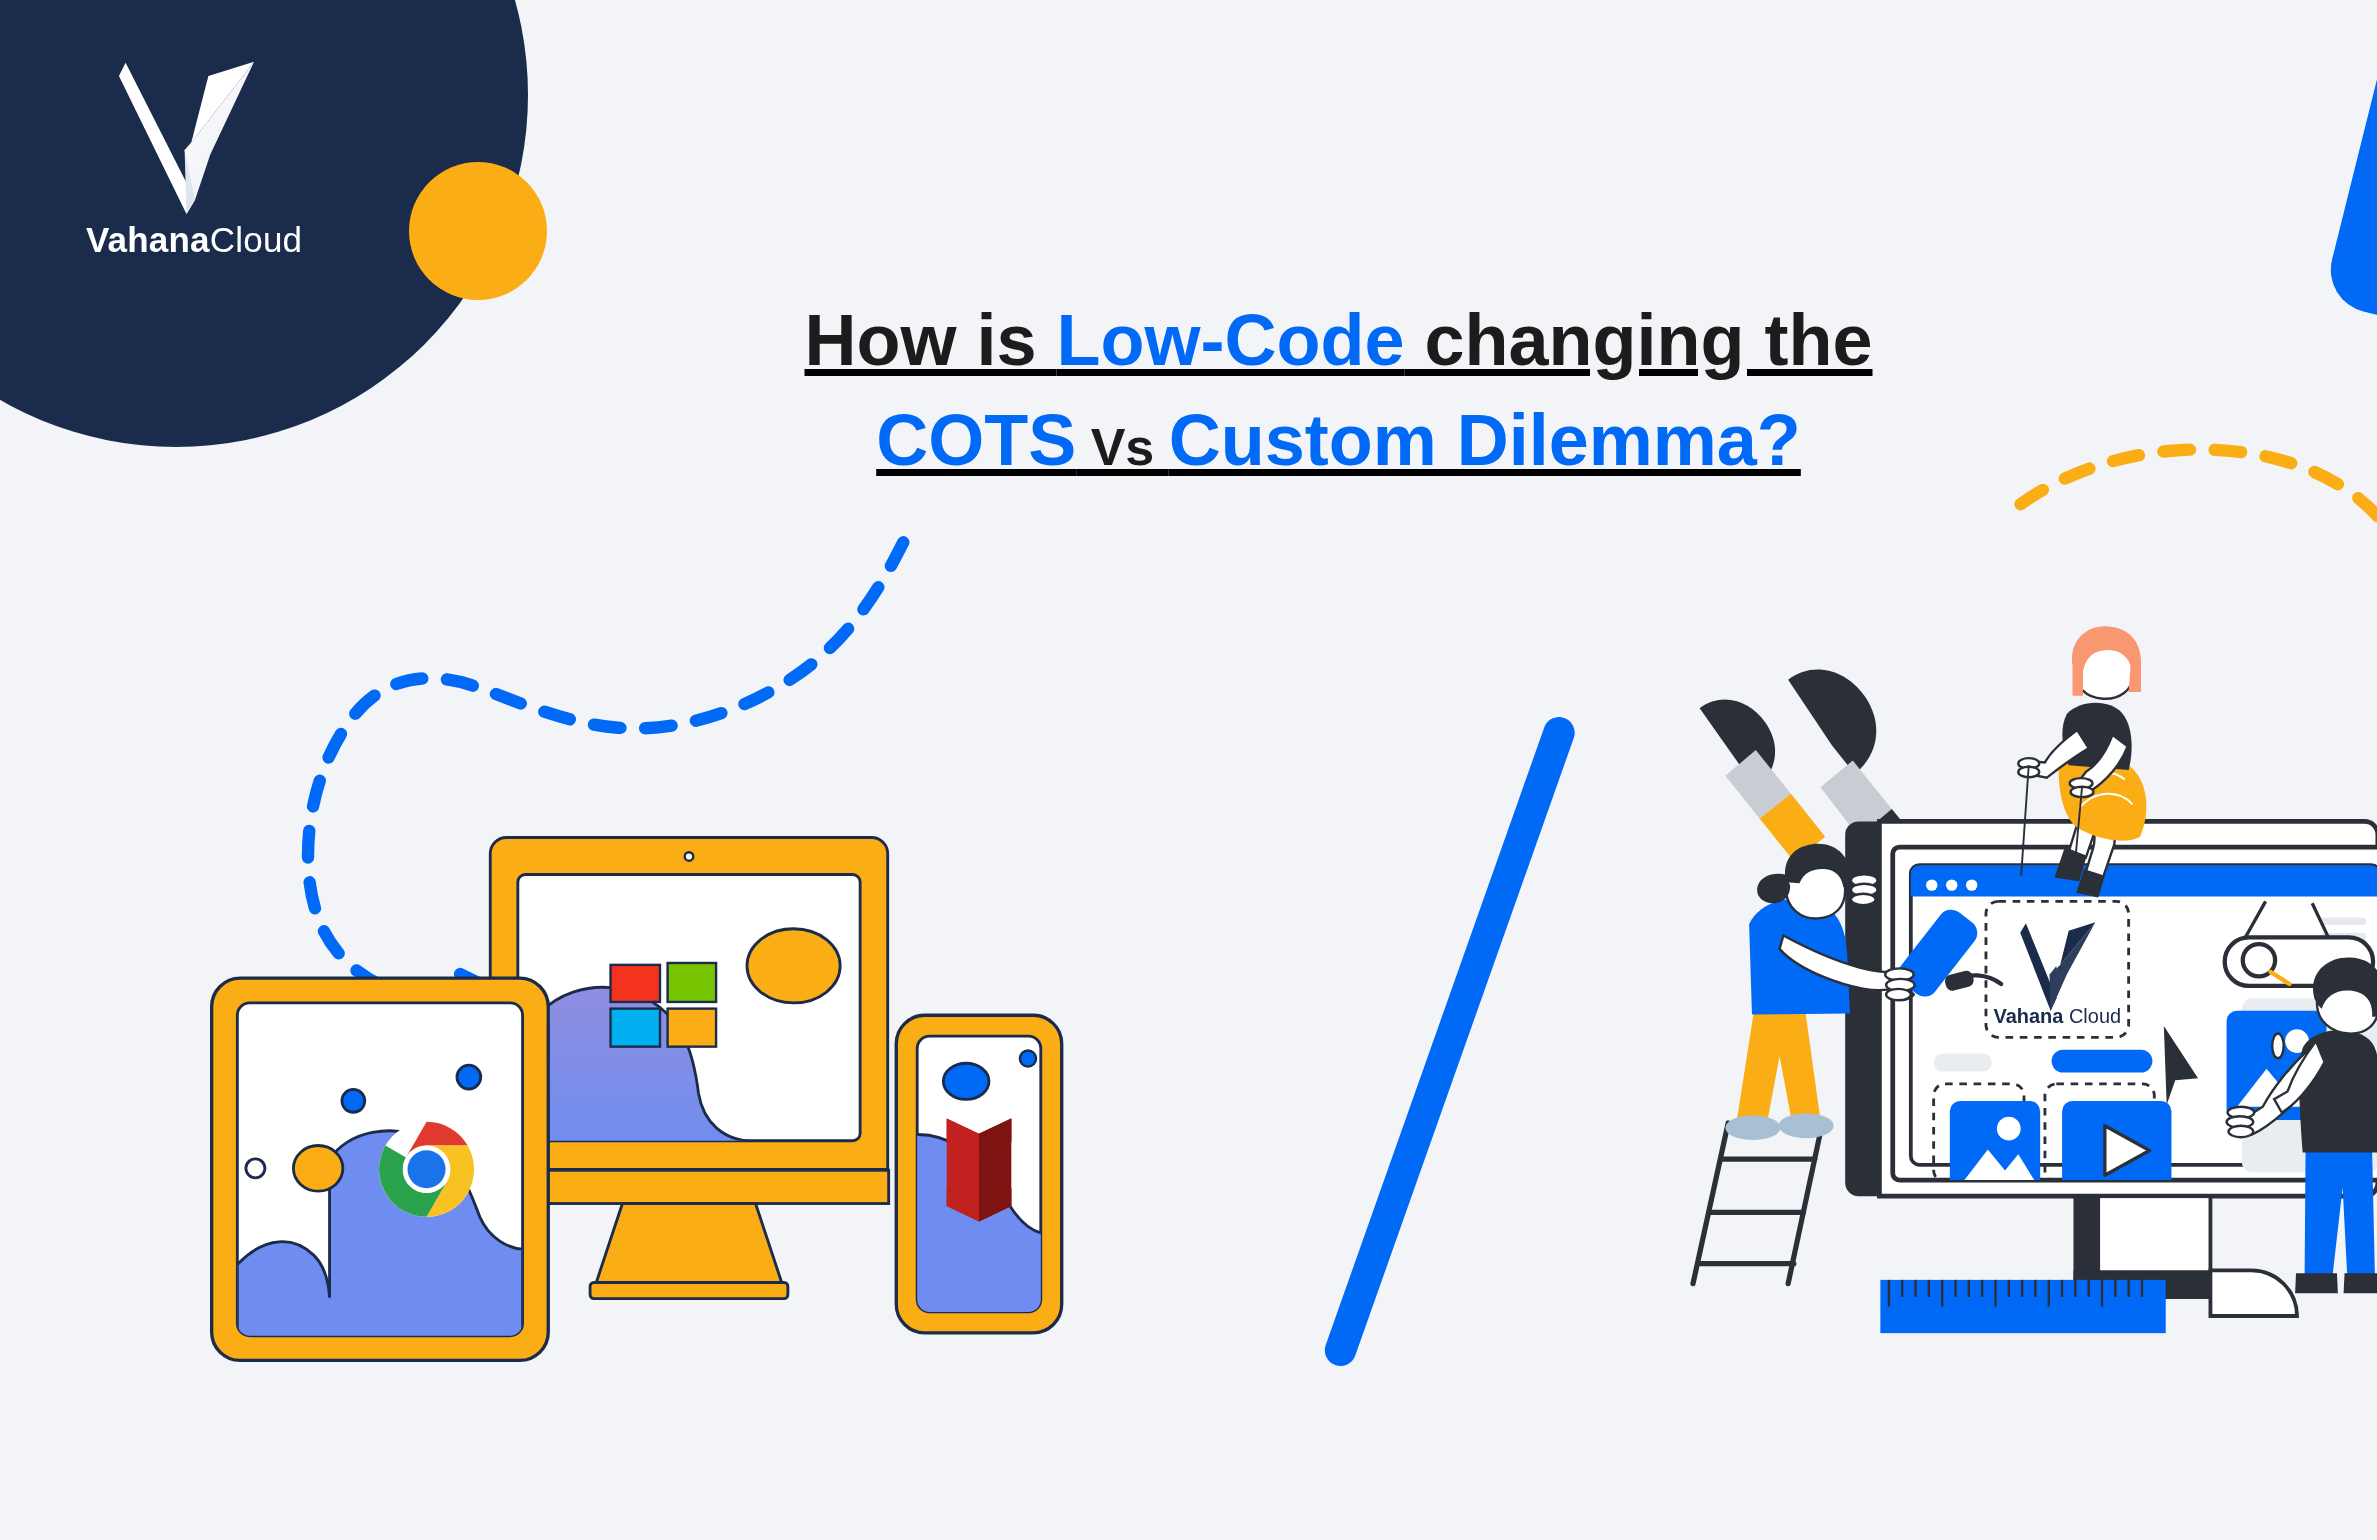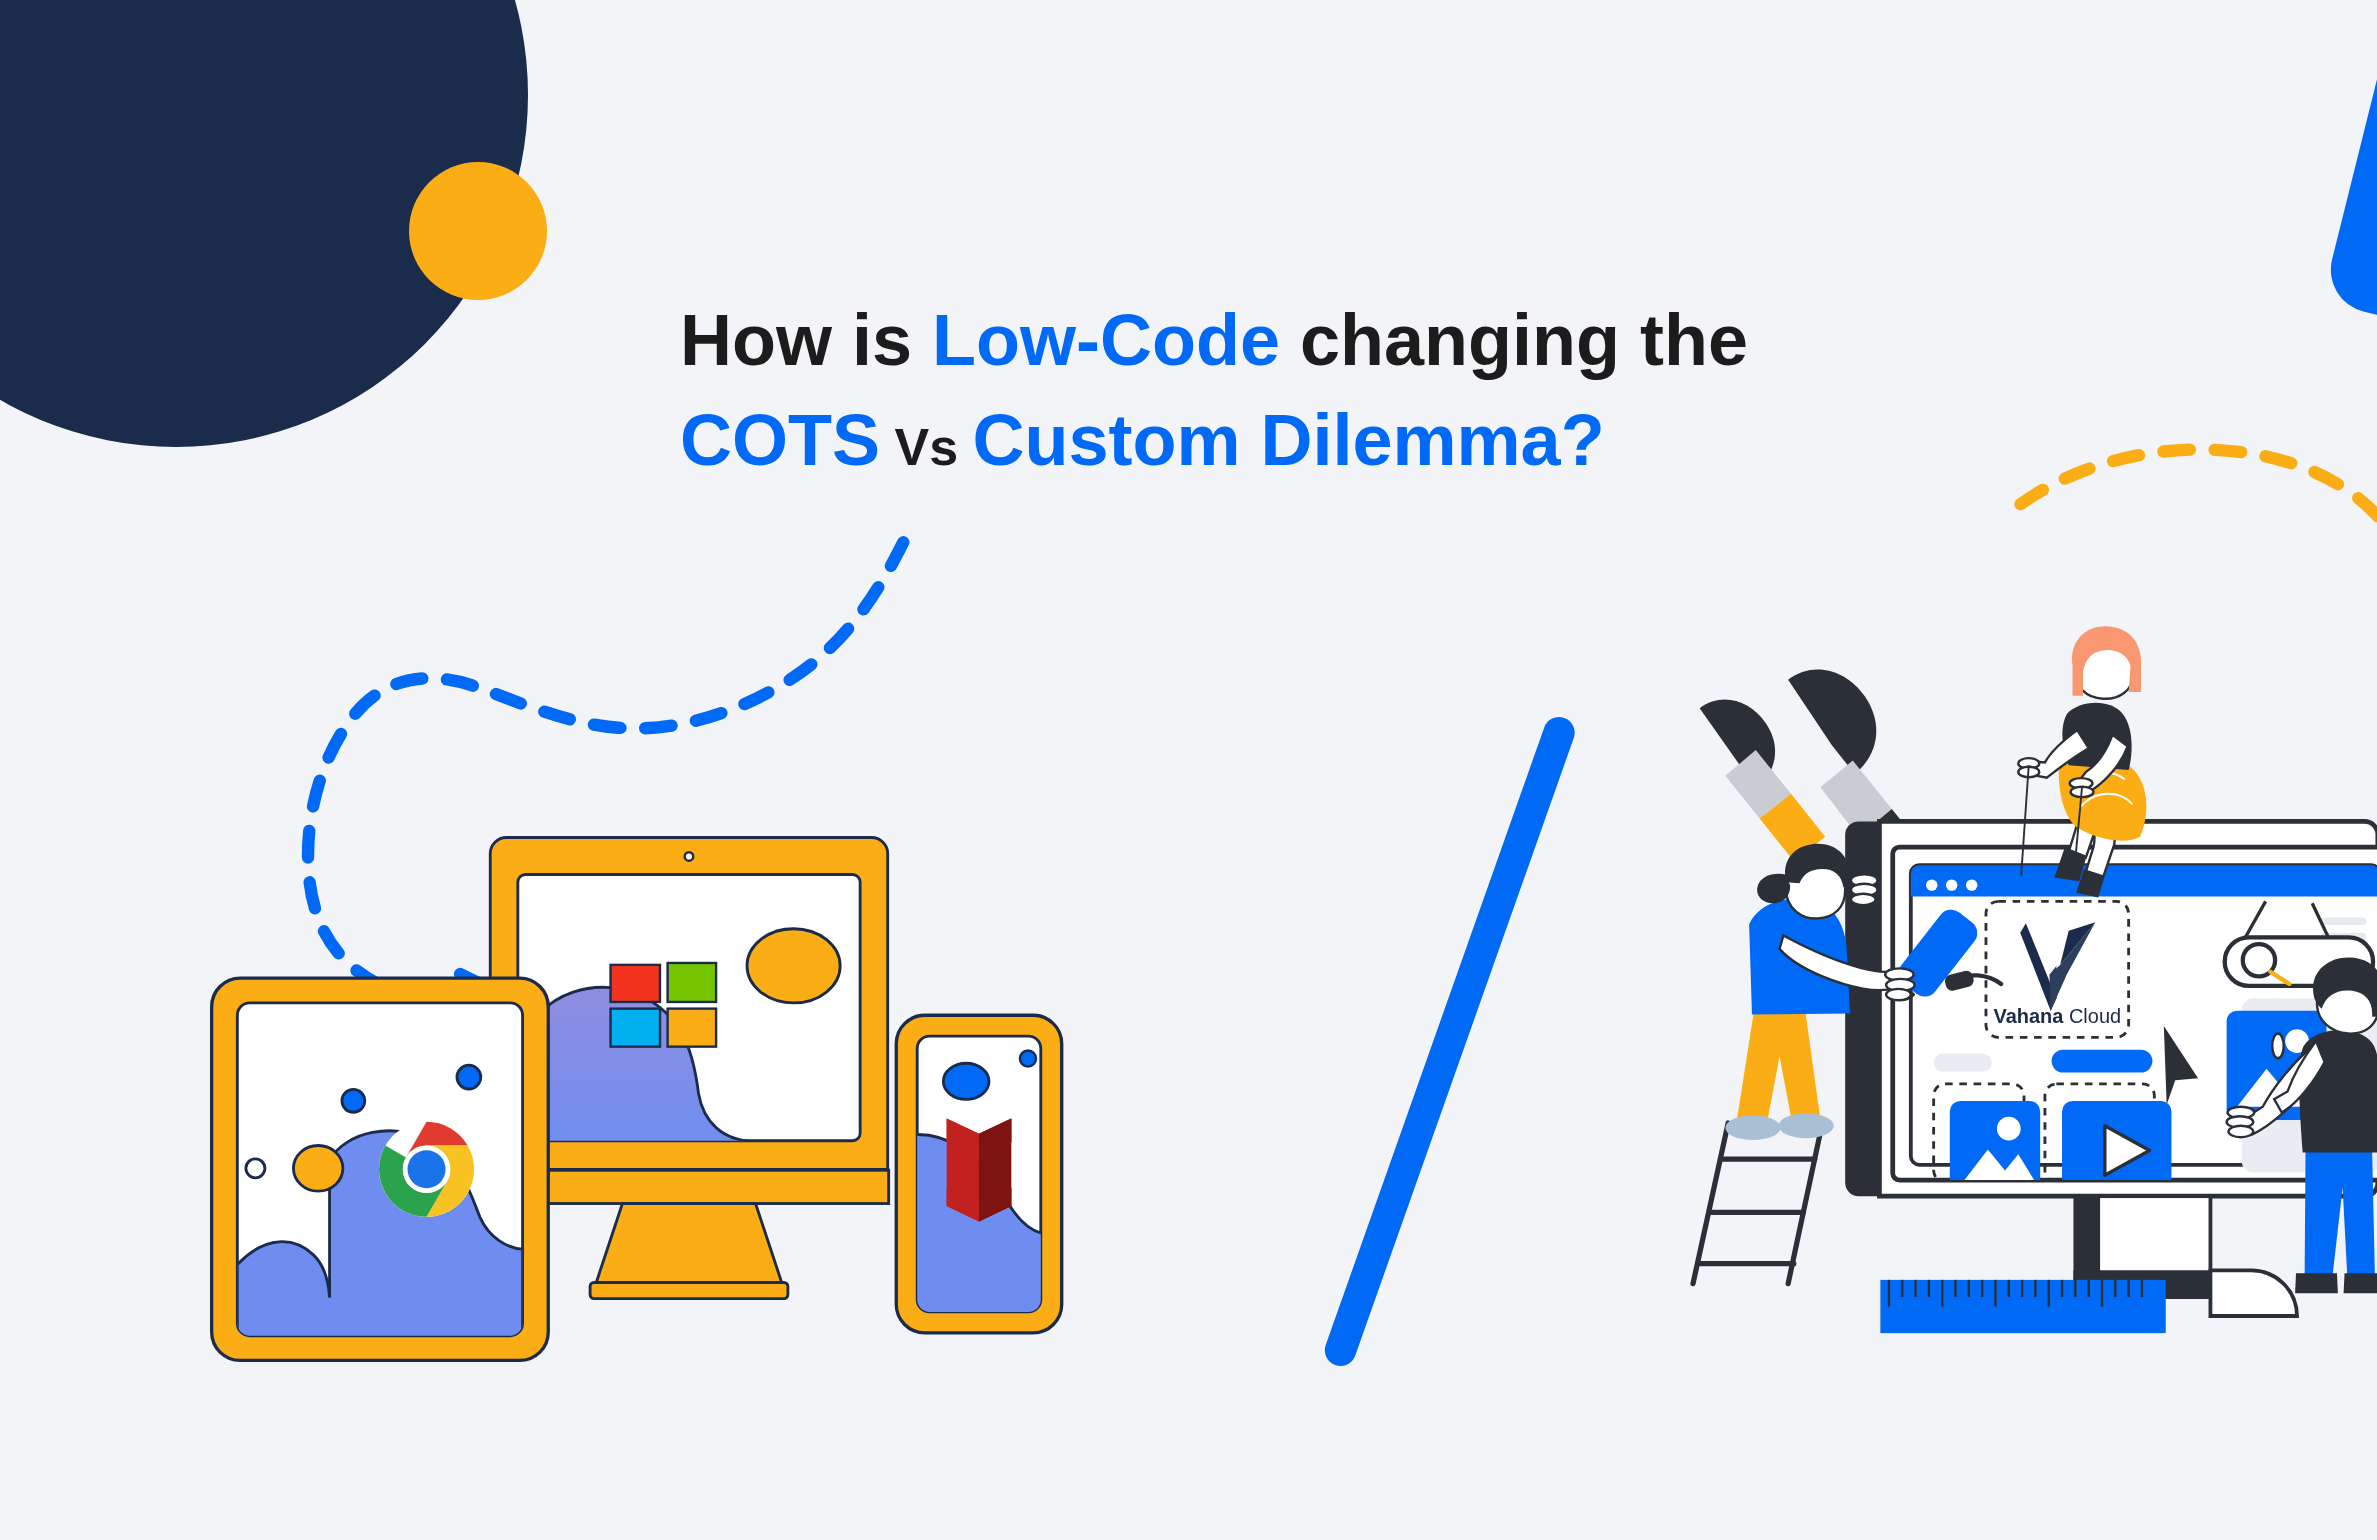--- a/index.html
+++ b/index.html
@@ -35,22 +35,23 @@
 
   
   #tr-blue{
     left:2382px;top:-190px;width:395px;height:547px;
     background:#0069f6;border-radius:43px;
     transform:rotate(14deg);z-index:2;
   }
 
   
   #headline{
-    left:680px;top:304px;width:1393px;z-index:10;
+    left:642px;top:304px;width:1393px;z-index:10;text-align:center;
     line-height:1.02;
+    text-decoration:underline;
   }
   .hl-line{white-space:nowrap;}
   .hl-1{font-size:72px;}
   .hl-2{font-size:72px;margin-top:27px;}
   .plain{color:#1c1c1c;font-weight:600;}
   .accent{color:#0069f6;font-weight:800;}
   .vs{color:#1c1c1c;font-weight:700;font-size:52px;}
 
   
   #arrow-blue{left:266px;top:490px;width:761px;height:504px;z-index:8;}
@@ -67,20 +68,35 @@
 </style>
 </head>
 <body>
 
 <div id="stage">
 
   <div class="abs" id="tr-blue"></div>
 
   <div class="abs" id="brand-dot"></div>
   <div class="abs" id="brand-badge"></div>
+  <div class="abs" id="brand-lockup">
+    <svg id="brand-mark" viewBox="0 0 300 330">
+      <defs>
+        <linearGradient id="vg1" x1="0" y1="0" x2="1" y2="1">
+          <stop offset="0" stop-color="#ffffff"></stop>
+            <stop offset="1" stop-color="#e7ebf2"></stop>
+        </linearGradient>
+      </defs>
+      <path d="M22 12 L168 300 L150 330 L8 40 Z" fill="#ffffff"></path>
+      <path d="M168 300 L150 330 L146 196 L168 170 Z" fill="#dfe5ee"></path>
+      <path d="M292 10 L160 180 L146 196 L168 300 L200 205 Z" fill="url(#vg1)"></path>
+      <path d="M292 10 L196 40 L160 180 Z" fill="#ffffff"></path>
+    </svg>
+    <div id="brand-text"><span class="b">Vahana</span><span class="l">Cloud</span></div>
+  </div>
 
   <div class="abs" id="headline">
     <div class="hl-line hl-1"><span class="plain">How is </span><span class="accent">Low-Code</span><span class="plain"> changing the</span></div>
     <div class="hl-line hl-2"><span class="accent">COTS</span><span class="vs"> Vs </span><span class="accent">Custom Dilemma?</span></div>
   </div>
 
   <svg class="abs" id="arrow-blue" viewBox="0 0 1600 1060">
     <path d="M1340 110 C1280 230 1210 330 1100 400 C990 470 860 510 740 500
              C620 490 520 440 430 410 C330 378 240 400 180 480
              C110 572 80 700 90 810 C100 930 160 1010 260 1050

